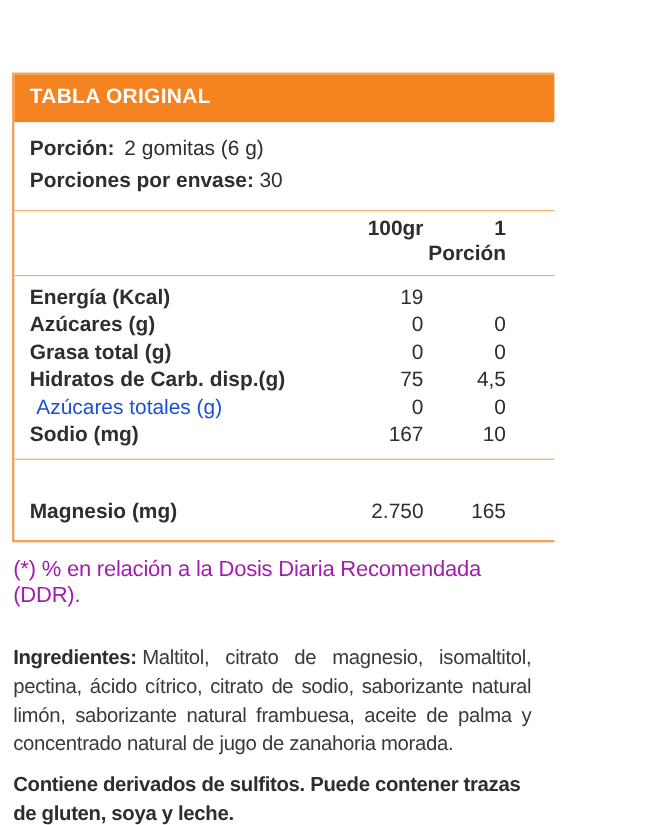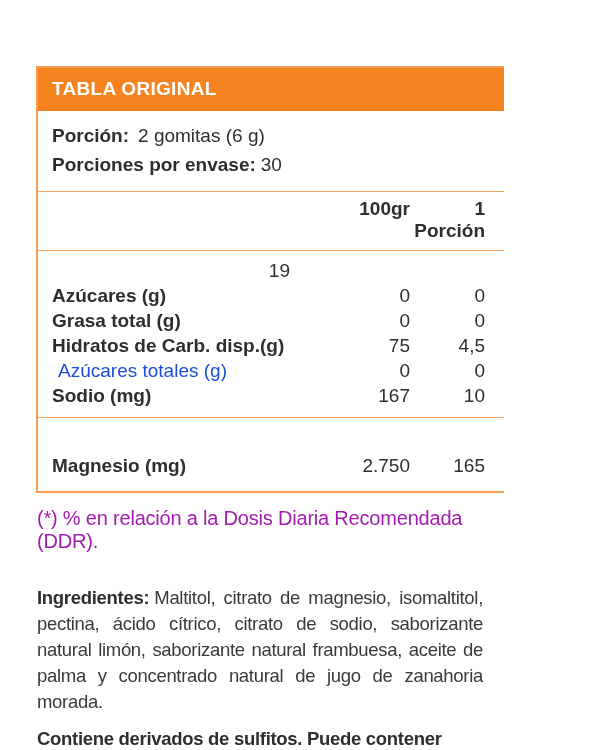--- a/index.html
+++ b/index.html
@@ -2,21 +2,21 @@
 <html><head>
 <meta charset="utf-8">
 <style>
   html, body { margin: 0; padding: 0; background: #ffffff; }
   .page {
     position: relative;
     width: 504px;
     height: 750px;
     background: #ffffff;
     box-sizing: border-box;
-    padding: 66px 21px 0 36px;
+    padding: 66px 21px 0 11px;
     font-family: "Liberation Sans", sans-serif;
     color: #2e2e2e;
     overflow: hidden;
   }
   
   .nutri {
     border: 2px solid #f79c50;
     box-sizing: border-box;
     width: 557px;
   }
@@ -112,20 +112,21 @@
     <div class="grid colhead">
       <div></div>
       <div class="c">100gr</div>
       <div class="c">1 Porción</div>
       <div></div>
     </div>
 
     <div class="rows">
 
       <div class="grid nrow">
+        <div class="lbl">Energía (Kcal)</div>
         <div class="c">19</div>
         <div></div>
       </div>
 
       <div class="grid nrow">
         <div class="lbl">Azúcares (g)</div>
         <div class="c">0</div>
         <div class="c">0</div>
         <div></div>
       </div>

